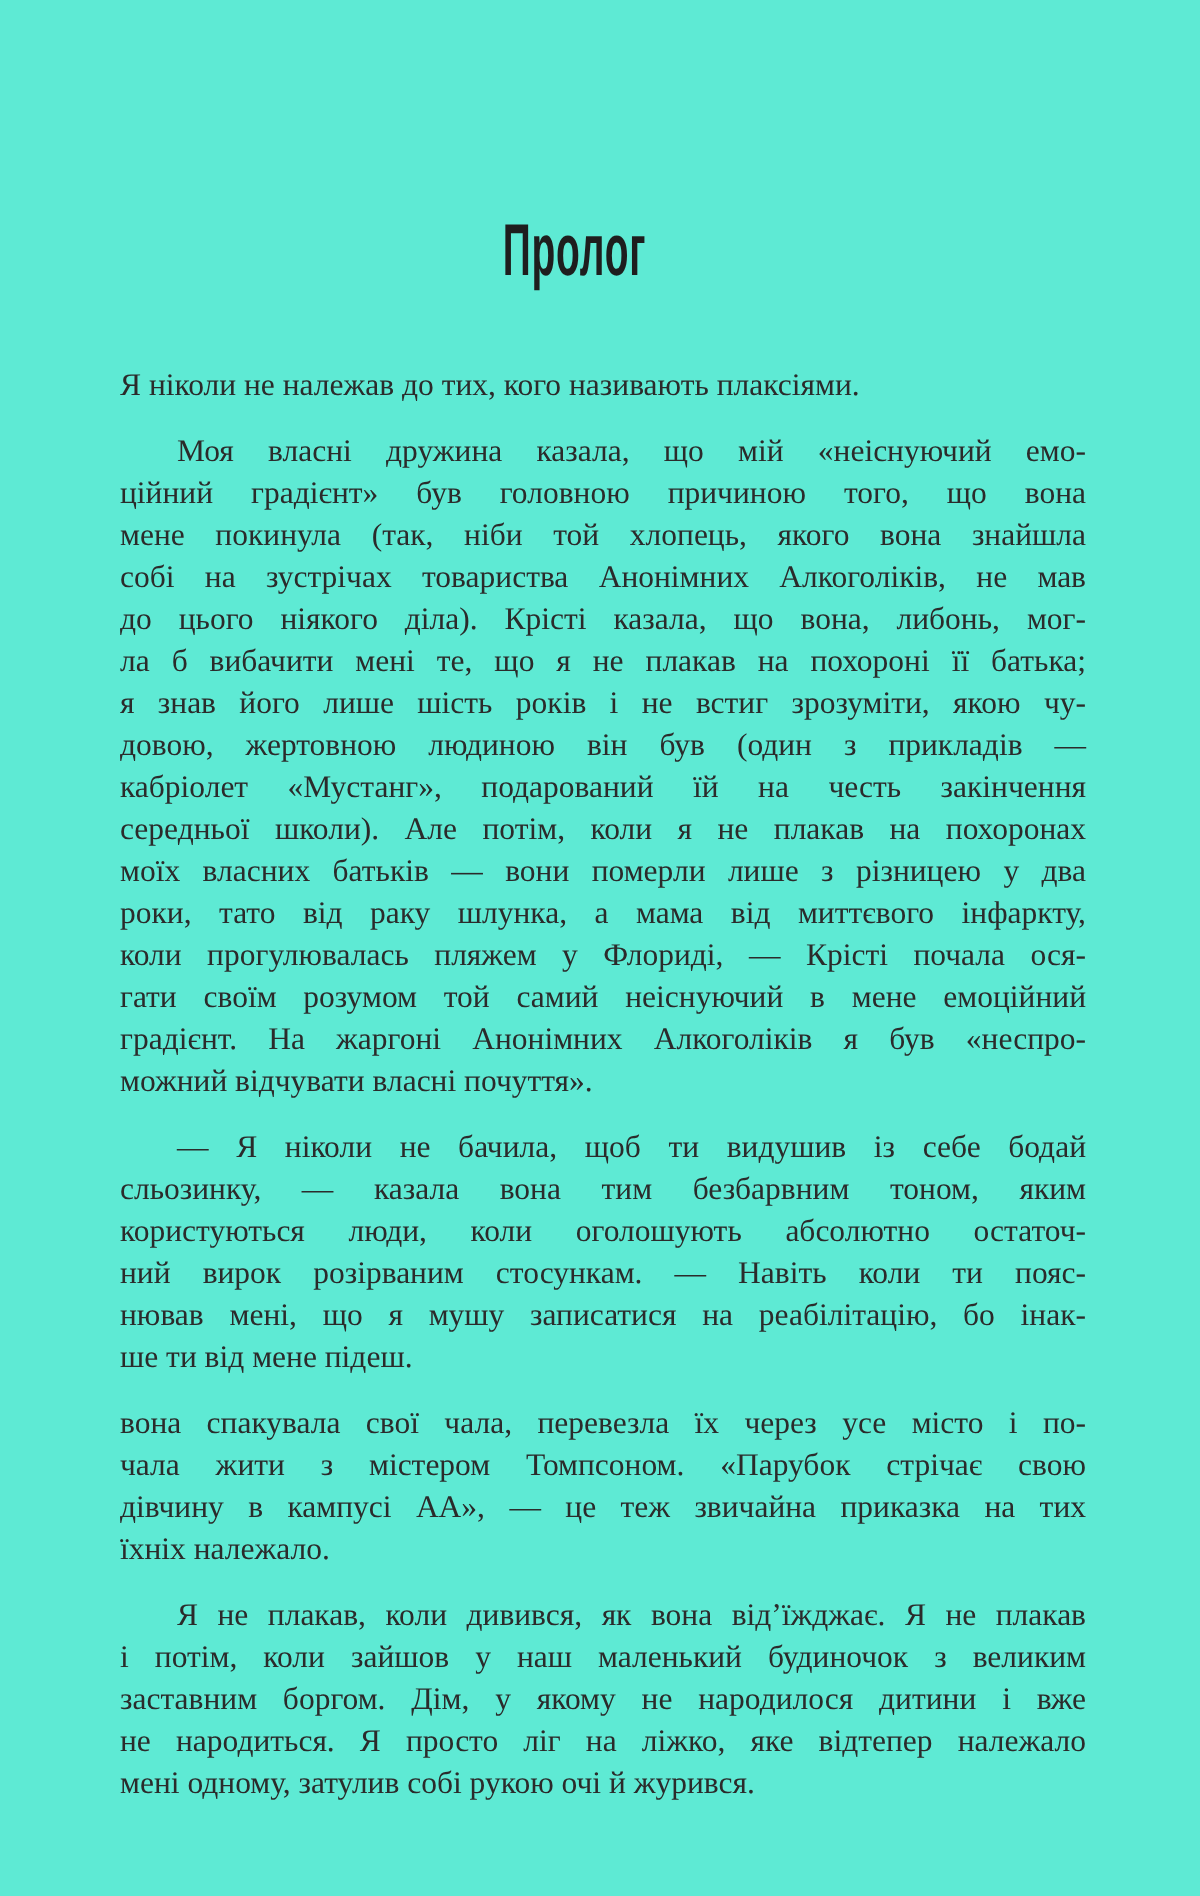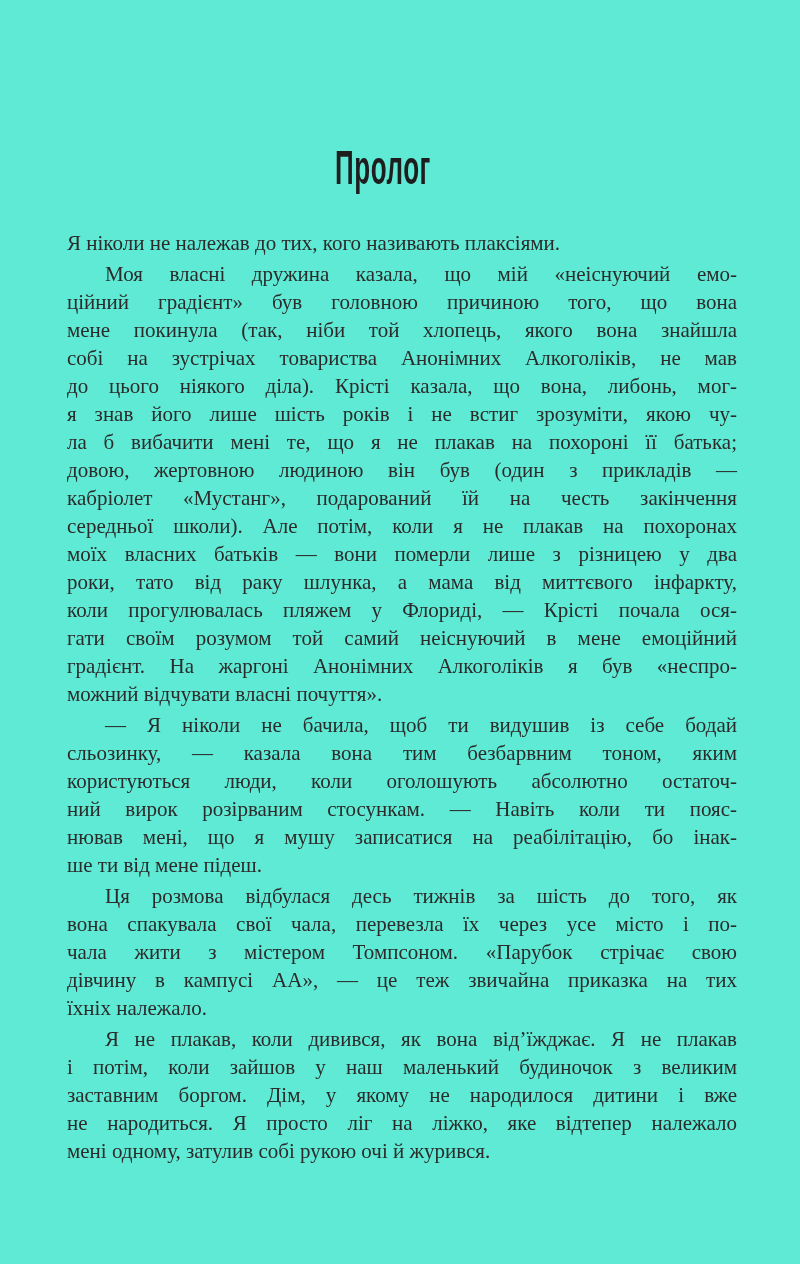--- a/index.html
+++ b/index.html
@@ -32,21 +32,21 @@
   .body-text {
     position: absolute;
     top: 226px;
     left: 64px;
     width: 676px;
     font-family: "Liberation Serif", serif;
     font-size: 21px;
     line-height: 28px;
     color: #2b2b2b;
   }
-  .paragraph { margin: 3px; padding: 0; }
+  .paragraph { margin: 16px; padding: 0; }
   .text-line {
     text-align: justify;
     text-align-last: justify;
     white-space: normal;
   }
   .text-line.last {
     text-align-last: left;
   }
   .text-line.first-indent {
     padding-left: 38px;
@@ -60,42 +60,41 @@
   <div class="body-text">
       <div class="paragraph">
         <div class="text-line last">Я ніколи не належав до тих, кого називають плаксіями.</div>
       </div>
       <div class="paragraph">
         <div class="text-line first-indent">Моя власні дружина казала, що мій «неіснуючий емо-</div>
         <div class="text-line">ційний градієнт» був головною причиною того, що вона</div>
         <div class="text-line">мене покинула (так, ніби той хлопець, якого вона знайшла</div>
         <div class="text-line">собі на зустрічах товариства Анонімних Алкоголіків, не мав</div>
         <div class="text-line">до цього ніякого діла). Крісті казала, що вона, либонь, мог-</div>
+        <div class="text-line">ла б вибачити мені те, що я не плакав на похороні її батька;</div>
         <div class="text-line">я знав його лише шість років і не встиг зрозуміти, якою чу-</div>
-        <div class="text-line">ла б вибачити мені те, що я не плакав на похороні її батька;</div>
         <div class="text-line">довою, жертовною людиною він був (один з прикладів —</div>
         <div class="text-line">кабріолет «Мустанг», подарований їй на честь закінчення</div>
         <div class="text-line">середньої школи). Але потім, коли я не плакав на похоронах</div>
         <div class="text-line">моїх власних батьків — вони померли лише з різницею у два</div>
         <div class="text-line">роки, тато від раку шлунка, а мама від миттєвого інфаркту,</div>
         <div class="text-line">коли прогулювалась пляжем у Флориді, — Крісті почала ося-</div>
         <div class="text-line">гати своїм розумом той самий неіснуючий в мене емоційний</div>
         <div class="text-line">градієнт. На жаргоні Анонімних Алкоголіків я був «неспро-</div>
         <div class="text-line last">можний відчувати власні почуття».</div>
       </div>
       <div class="paragraph">
         <div class="text-line first-indent">— Я ніколи не бачила, щоб ти видушив із себе бодай</div>
         <div class="text-line">сльозинку, — казала вона тим безбарвним тоном, яким</div>
         <div class="text-line">користуються люди, коли оголошують абсолютно остаточ-</div>
         <div class="text-line">ний вирок розірваним стосункам. — Навіть коли ти пояс-</div>
         <div class="text-line">нював мені, що я мушу записатися на реабілітацію, бо інак-</div>
         <div class="text-line last">ше ти від мене підеш.</div>
       </div>
       <div class="paragraph">
-        <div class="text-line first-indent">Ця розмова відбулася десь тижнів за шість до того, як</div>
         <div class="text-line">вона спакувала свої чала, перевезла їх через усе місто і по-</div>
         <div class="text-line">чала жити з містером Томпсоном. «Парубок стрічає свою</div>
         <div class="text-line">дівчину в кампусі АА», — це теж звичайна приказка на тих</div>
         <div class="text-line last">їхніх належало.</div>
       </div>
       <div class="paragraph">
         <div class="text-line first-indent">Я не плакав, коли дивився, як вона від’їжджає. Я не плакав</div>
         <div class="text-line">і потім, коли зайшов у наш маленький будиночок з великим</div>
         <div class="text-line">заставним боргом. Дім, у якому не народилося дитини і вже</div>
         <div class="text-line">не народиться. Я просто ліг на ліжко, яке відтепер належало</div>

